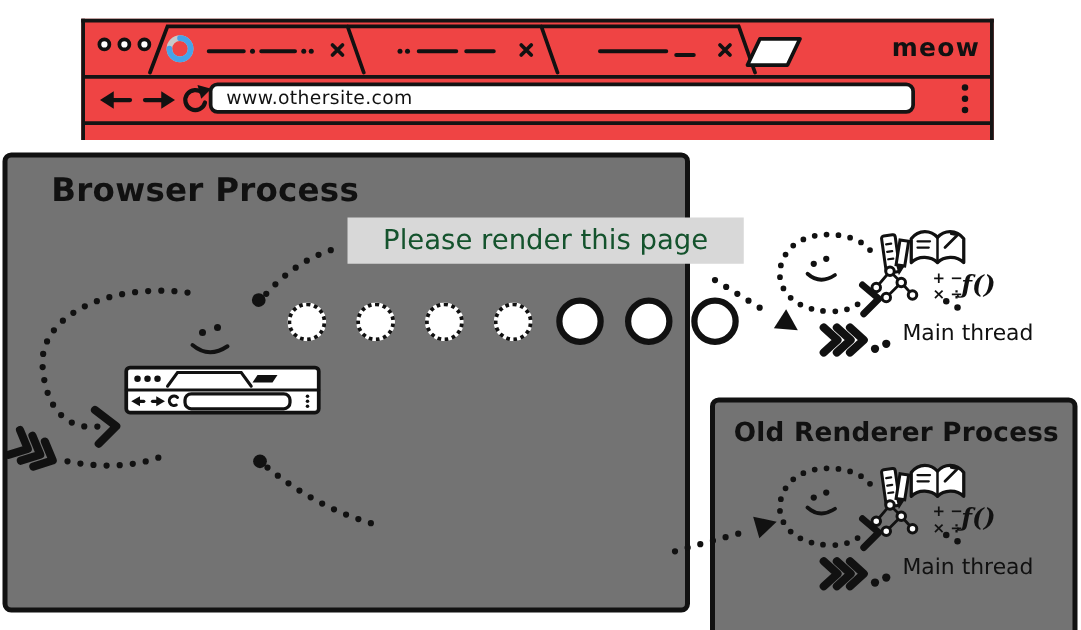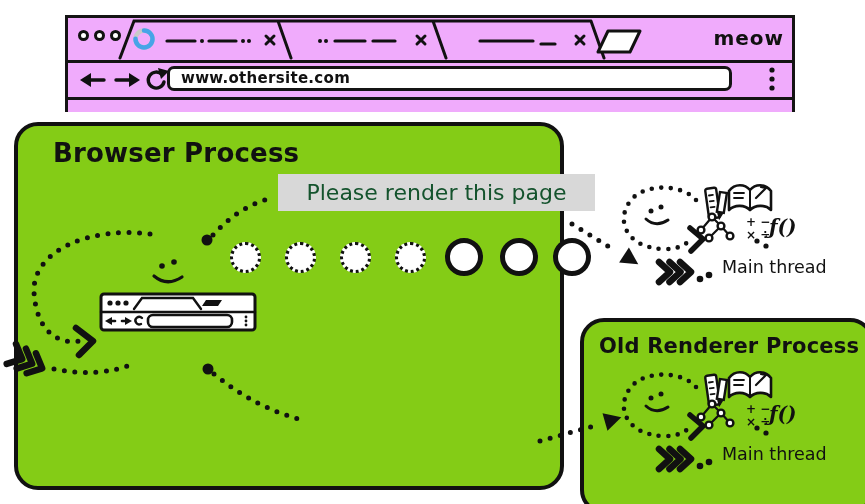--- a/index.html
+++ b/index.html
@@ -1,30 +1,30 @@
 <!DOCTYPE html>
 <html style="--accent: #47a3e8; --tail: #c9c9c9; --bubble: #d8d8d8;"><head>
 <meta charset="utf-8">
 <style>
   html,body{margin:0;padding:0;background:#fff;}
   .stage{position:relative;width:865px;height:504px;background:#fff;overflow:hidden;
          font-family:"DejaVu Sans","Liberation Sans",sans-serif;color:#111;}
   
   .bw{position:absolute;left:65px;top:15px;width:730px;height:97px;
-      border:3px solid #141414;border-bottom:none;background:#f0abfc;box-sizing:border-box;}
+      border:3px solid #141414;border-bottom:none;background:#ef4444;box-sizing:border-box;}
   .tabstrip{position:relative;height:42px;border-bottom:3px solid #141414;}
   .addr{position:relative;height:34px;border-bottom:3px solid #141414;}
   .tl{position:absolute;top:12px;width:11px;height:11px;border:3.5px solid #111;
       border-radius:50%;box-sizing:border-box;background:#fff;}
   .brand{position:absolute;right:8px;top:8px;font-size:20px;font-weight:700;letter-spacing:1px;}
   .urlpill{position:absolute;left:99px;top:3px;width:565px;height:25px;border:3px solid #141414;
-           border-radius:7px;box-sizing:border-box;background:#fff;font-size:15px;font-weight:700;
+           border-radius:7px;box-sizing:border-box;background:#fff;font-size:15px;font-weight:400;
            line-height:19px;padding-left:11px;letter-spacing:.3px;}
   
-  .box{position:absolute;border:4px solid #111;border-radius:24px;background:#84cc16;box-sizing:border-box;margin-left:12px;}
+  .box{position:absolute;border:4px solid #111;border-radius:7px;background:#737373;box-sizing:border-box;}
   .title{position:absolute;font-weight:700;letter-spacing:.2px;white-space:nowrap;}
   .t-big{font-size:26px;}
   .t-mid{font-size:21px;}
   .lbl{position:absolute;font-weight:400;white-space:nowrap;z-index:5;}
   
   .bubble{position:absolute;background:var(--bubble,#d8d8d8);display:flex;align-items:center;
           justify-content:center;font-size:22px;color:#14532d;z-index:5;white-space:nowrap;}
   
   .circ{position:absolute;border-radius:50%;background:#fff;box-sizing:border-box;z-index:5;}
   .circ.dot{width:31px;height:31px;border:3px dotted #111;}

